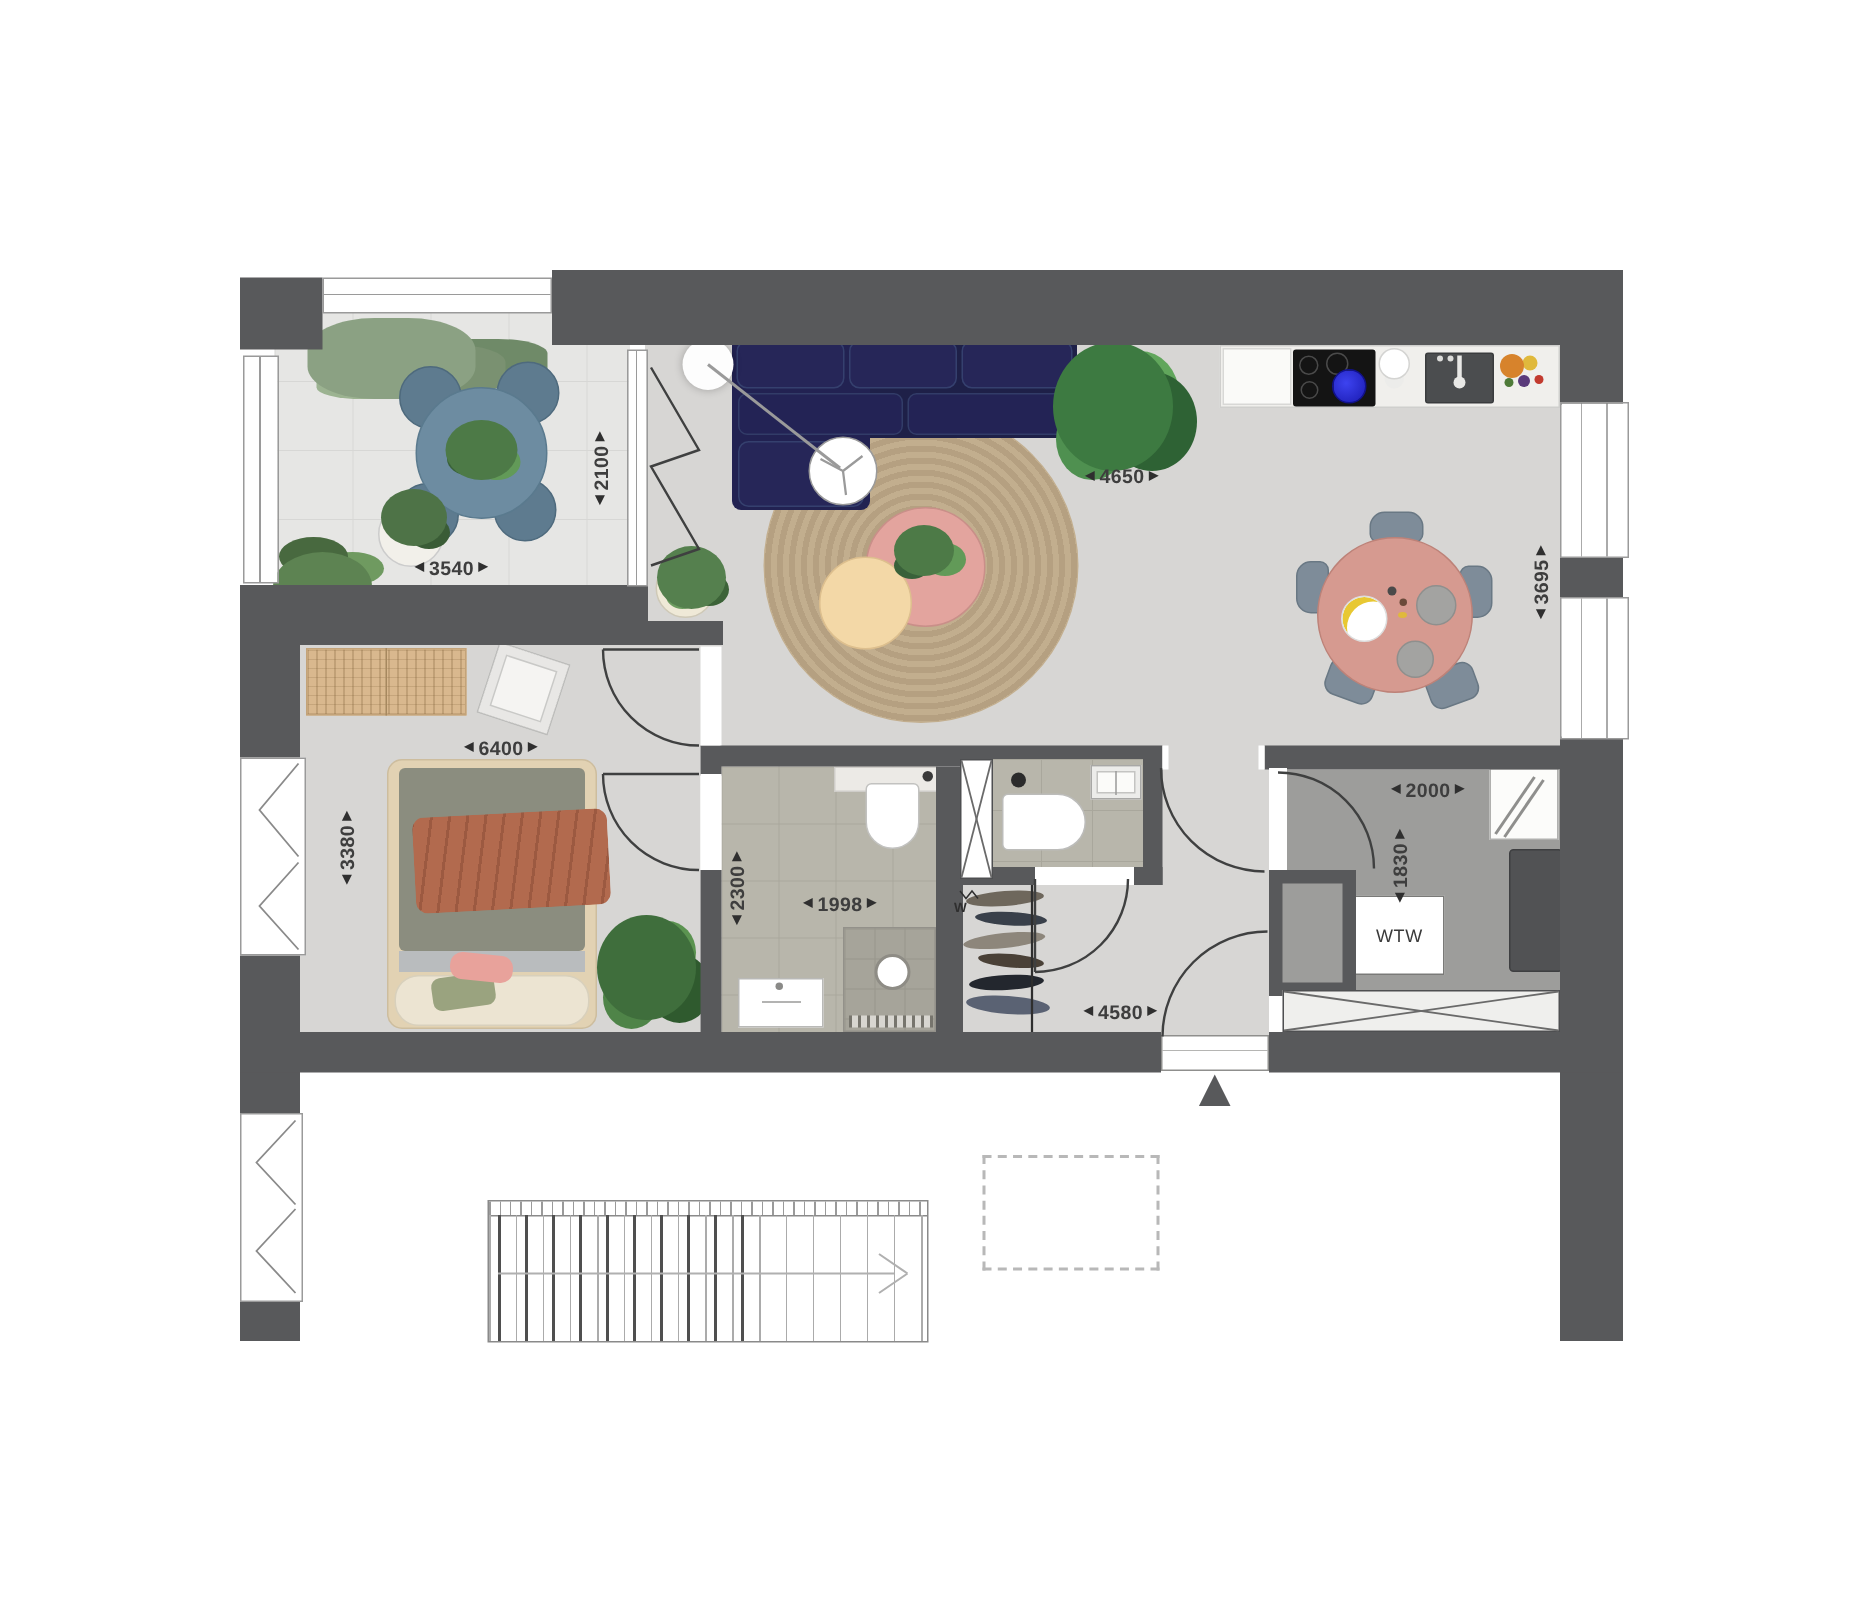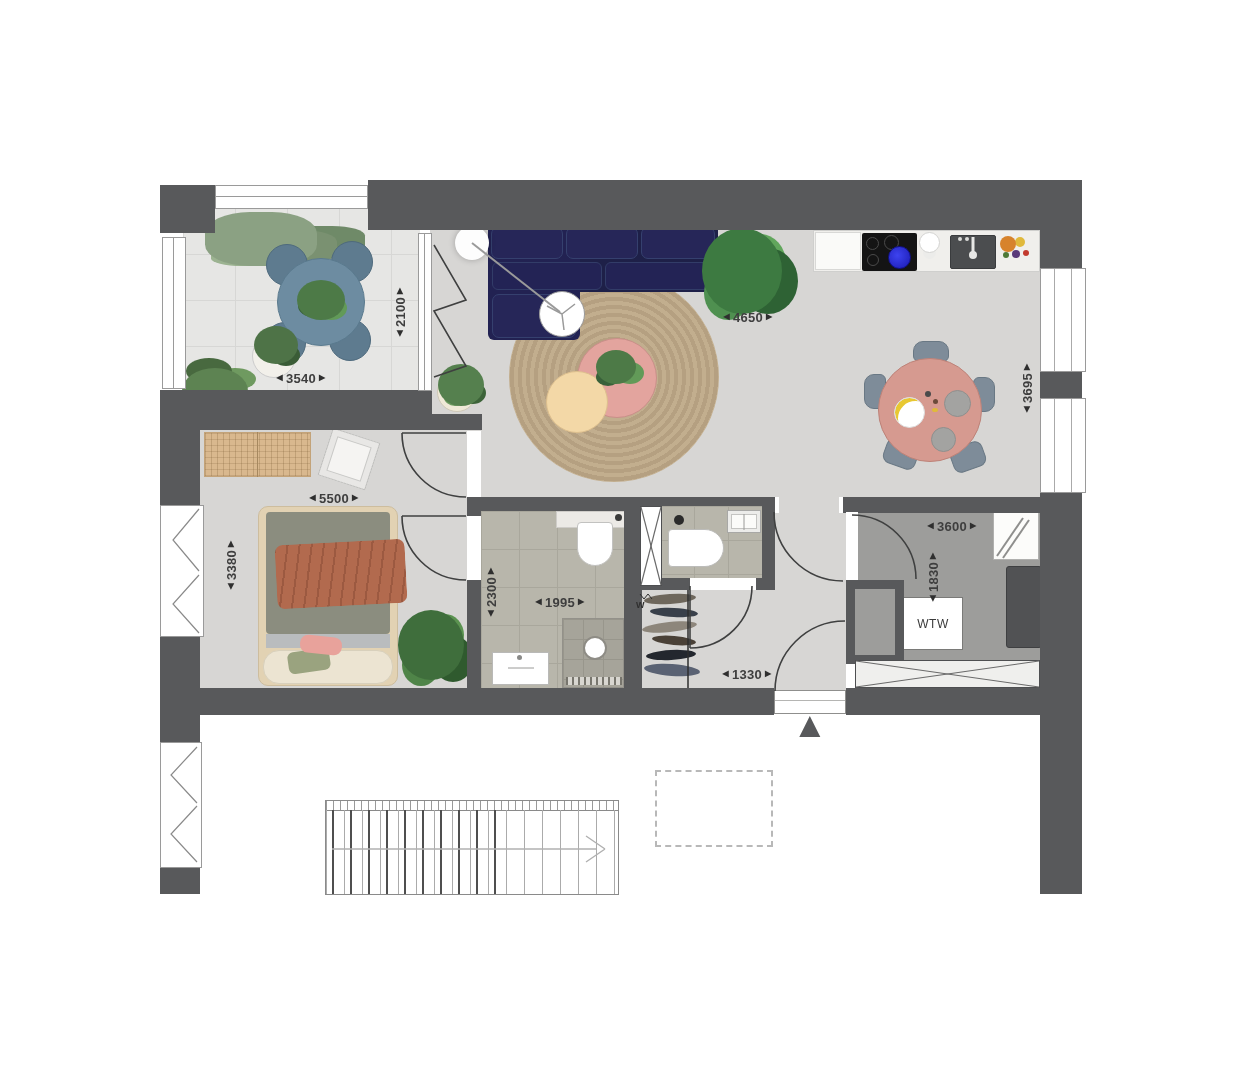--- a/index.html
+++ b/index.html
@@ -285,47 +285,47 @@
     <span>4650</span>
     <span class="arr">▶</span>
   </div>
   <div class="dim v" style="left:992px;top:381px;">
     <span class="arr">◀</span>
     <span>3695</span>
     <span class="arr">▶</span>
   </div>
   <div class="dim" style="left:299px;top:491px;">
     <span class="arr">◀</span>
-    <span>5500</span>
+    <span>6400</span>
     <span class="arr">▶</span>
   </div>
   <div class="dim v" style="left:196px;top:558px;">
     <span class="arr">◀</span>
     <span>3380</span>
     <span class="arr">▶</span>
   </div>
   <div class="dim v" style="left:456px;top:585px;">
     <span class="arr">◀</span>
     <span>2300</span>
     <span class="arr">▶</span>
   </div>
   <div class="dim" style="left:525px;top:595px;">
     <span class="arr">◀</span>
-    <span>1995</span>
+    <span>1998</span>
     <span class="arr">▶</span>
   </div>
   <div class="dim" style="left:917px;top:519px;">
     <span class="arr">◀</span>
-    <span>3600</span>
+    <span>2000</span>
     <span class="arr">▶</span>
   </div>
   <div class="dim v" style="left:898px;top:570px;">
     <span class="arr">◀</span>
     <span>1830</span>
     <span class="arr">▶</span>
   </div>
   <div class="dim" style="left:712px;top:667px;">
     <span class="arr">◀</span>
-    <span>1330</span>
+    <span>4580</span>
     <span class="arr">▶</span>
   </div>
 
 </div>
 
 </body></html>

